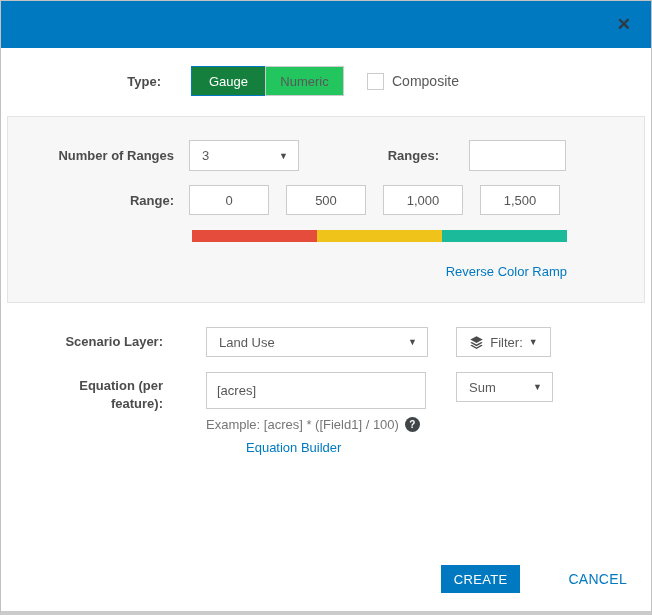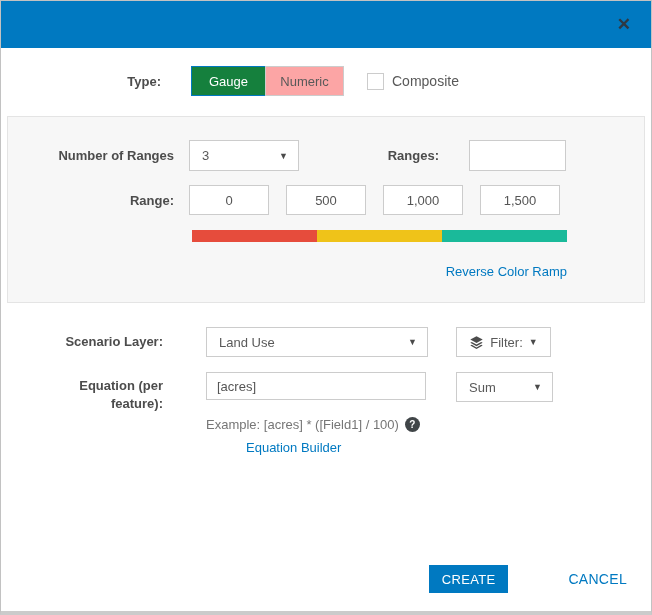--- a/index.html
+++ b/index.html
@@ -22,21 +22,21 @@
   
   .caption-row { margin-top: 40px; }
   .caption-row .lbl { width: 160px; text-align: right; }
   .caption-input { margin-left: 30px; width: 375px; height: 26px; border: 1px solid #ccc;
     padding: 0 10px; font-size: 13px; color: #555; font-family: inherit; outline: none; }
 
   
   .type-row { margin-top: 18px; }
   .type-row .lbl { width: 160px; text-align: right; }
   .segmented { display: flex; margin-left: 30px; }
-  .seg { height: 30px; border: 1px solid #ccc; background: #fca5a5; color: #595959;
+  .seg { height: 30px; border: 1px solid #ccc; background: #22c55e; color: #595959;
     font-size: 13px; font-family: inherit; cursor: pointer; }
   .seg.first { width: 74px; border-right: none; }
   .seg.second { width: 79px; }
   .seg.active { background: #15803d; border-color: #0079c1; color: #fff; }
   .checkbox { width: 17px; height: 17px; border: 1px solid #ccc; background: #fff; margin-left: 23px; cursor: pointer; }
   .cb-label { margin-left: 8px; font-size: 14px; color: #595959; }
 
   
   .panel { margin: 20px 6px 0 6px; height: 187px; background: #f7f7f7; border: 1px solid #e4e4e4; padding-top: 23px; }
   .plbl { width: 166px; text-align: right; }
@@ -59,34 +59,34 @@
   
   .b-lbl { width: 162px; text-align: right; line-height: 1.35; }
   .layer-row { margin-top: 24px; }
   .layer-select { margin-left: 43px; width: 222px; height: 30px; }
   .filter-btn { margin-left: 28px; width: 95px; height: 30px; border: 1px solid #ccc; background: #fff;
     display: flex; align-items: center; justify-content: center; gap: 6px; font-size: 13px; color: #595959; cursor: pointer; }
   .filter-btn .arrow { font-size: 9px; color: #4a4a4a; }
   .layers-icon svg { display: block; fill: #4c4c4c; }
   .eq-row { margin-top: 15px; align-items: flex-start; }
   .eq-row .b-lbl { padding-top: 5px; }
-  .eq-input { margin-left: 43px; width: 220px; height: 28px; border: 1px solid #ccc;
+  .eq-input { margin-left: 43px; width: 220px; height: 37px; border: 1px solid #ccc;
     padding: 0 10px; font-size: 13px; color: #555; font-family: inherit; outline: none; }
   .sum-select { margin-left: 30px; width: 97px; height: 30px; }
   .example-row { margin: 5px 0 0 205px; display: flex; align-items: center; gap: 6px; }
   .example { font-size: 13px; color: #767676; }
   .help { width: 15px; height: 15px; border-radius: 50%; background: #404548; color: #fff;
     font-size: 10px; font-weight: bold; display: inline-flex; align-items: center; justify-content: center; cursor: pointer; }
   .builder-row { margin: 6px 0 0 205px; }
 
   
   .footer { position: absolute; right: 24px; bottom: 18px; display: flex; align-items: center; }
   .create { background: #0079c1; border: 1px solid #0079c1; color: #ffffff; height: 28px; padding: 0 12px;
     font-size: 13px; font-family: inherit; letter-spacing: .3px; cursor: pointer; }
-  .cancel { margin-left: 20px; font-size: 14px; letter-spacing: .3px; }
+  .cancel { margin-left: 8px; font-size: 14px; letter-spacing: .3px; }
 </style>
 </head>
 <body>
 
 <div class="dialog">
 
   <div class="header">
     <span class="close">✕</span>
   </div>
 

